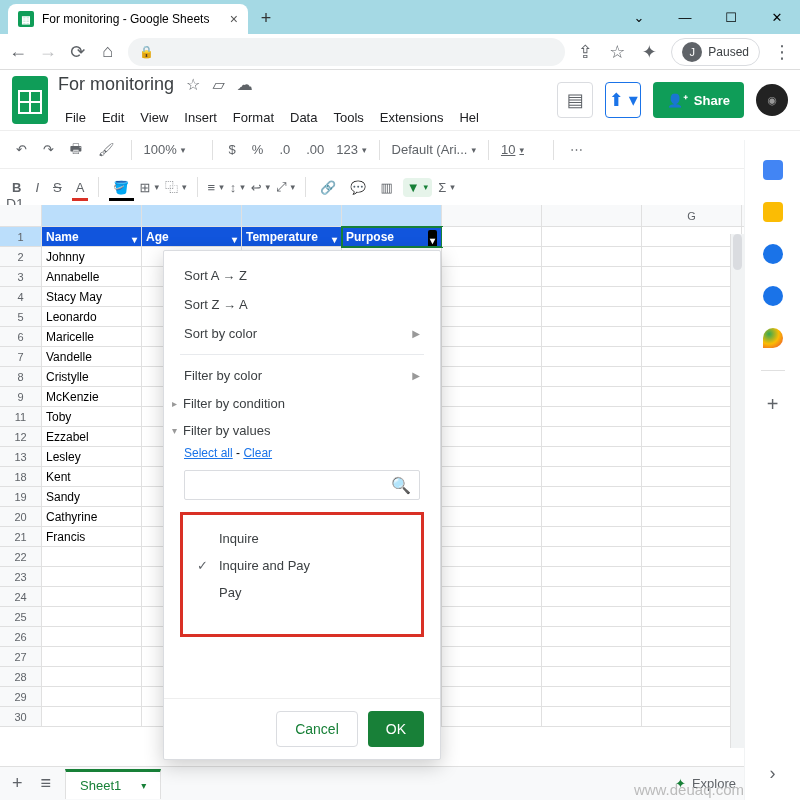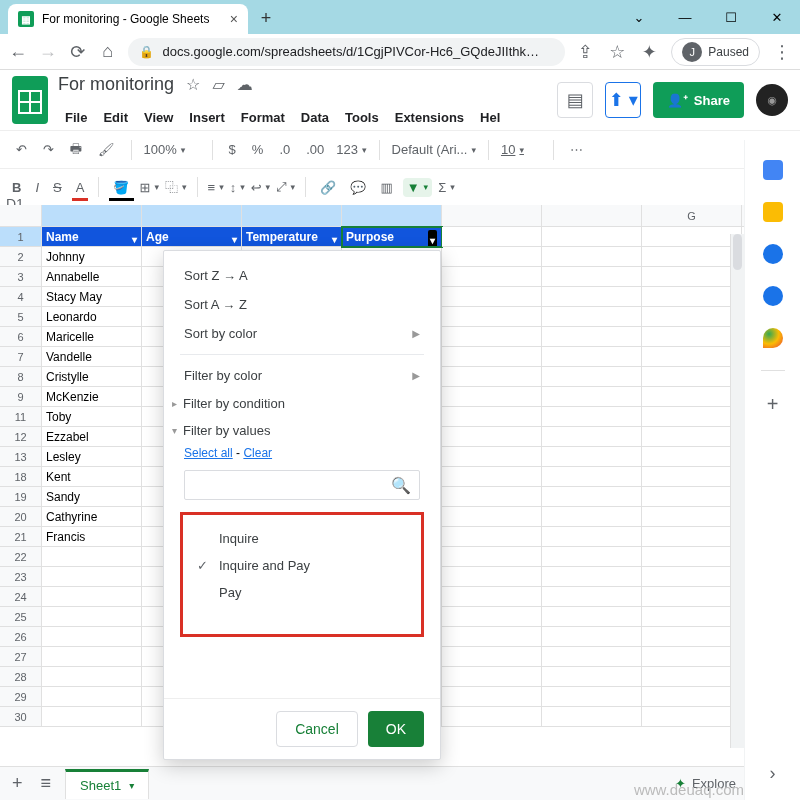--- a/index.html
+++ b/index.html
@@ -30,21 +30,21 @@
     linear-gradient(#fff,#fff) 0 50%/100% 2px no-repeat,
     linear-gradient(#fff,#fff) 0 100%/100% 2px no-repeat,
     linear-gradient(#fff,#fff) 0 0/2px 100% no-repeat,
     linear-gradient(#fff,#fff) 50% 0/2px 100% no-repeat,
     linear-gradient(#fff,#fff) 100% 0/2px 100% no-repeat; }
   .doc-titles { display: flex; flex-direction: column; gap: 13px; }
   .doc-title-row { display: flex; align-items: center; gap: 12px; }
   .doc-title { font-size: 18px; color: #3c4043; }
   .title-icon { color: #5f6368; font-size: 16px; }
   .menu-bar { display: flex; gap: 2px; font-size: 13px; color: #202124; }
-  .menu-item { padding: 2px 7px; border-radius: 4px; font-weight: bold; }
+  .menu-item { padding: 2px 7px; border-radius: 4px; }
   .header-right { margin-left: auto; display: flex; align-items: center; gap: 12px; }
   .hdr-icon-btn { width: 36px; height: 36px; border: 1px solid #dadce0; border-radius: 4px; display: flex; align-items: center; justify-content: center; font-size: 18px; color: #5f6368; }
   .hdr-icon-btn.primary { border-color: #1a73e8; color: #1a73e8; }
   .share-btn { background: #0f9d58; color: #fff; border-radius: 4px; height: 36px; padding: 0 14px; display: flex; align-items: center; gap: 6px; font-size: 13px; font-weight: 600; }
   .avatar { width: 32px; height: 32px; border-radius: 50%; background: #222; display: flex; align-items: center; justify-content: center; color: #999; font-size: 11px; }
   
   
   .toolbar { height: 38px; border-top: 1px solid #eee; display: flex; align-items: center; padding: 0 12px; gap: 8px; font-size: 13px; color: #5f6368; }
   .tb-sep { width: 1px; height: 20px; background: #e0e0e0; margin: 0 4px; }
   .tb-btn { padding: 4px; border-radius: 2px; display: flex; align-items: center; }
@@ -105,21 +105,21 @@
   .side-panel { position: absolute; right: 0; top: 140px; bottom: 0; width: 56px; border-left: 1px solid #f1f3f4; background: #fff; display: flex; flex-direction: column; align-items: center; gap: 22px; padding-top: 20px; }
   .sp-icon { width: 20px; height: 20px; border-radius: 4px; }
   .sp-cal { background: #4285f4; } .sp-keep { background: #fbbc04; } .sp-tasks { background: #1a73e8; border-radius: 50%; } .sp-contacts { background: #1a73e8; border-radius: 50%; } .sp-maps { background: radial-gradient(circle at 30% 30%,#34a853,#fbbc04,#ea4335); border-radius: 50% 50% 50% 0; }
   .sp-sep { width: 24px; height: 1px; background: #e0e0e0; }
   .sp-plus { font-size: 20px; color: #5f6368; }
   .sp-chevron { margin-top: auto; margin-bottom: 16px; font-size: 18px; color: #5f6368; }
   
   
   .sheet-tabs { position: absolute; left: 0; right: 56px; bottom: 0; height: 34px; background: #f8f9fa; border-top: 1px solid #e0e0e0; display: flex; align-items: center; padding: 0 8px; gap: 10px; font-size: 13px; }
   .st-btn { color: #5f6368; font-size: 18px; padding: 0 4px; }
-  .sheet-tab { background: #fff; border: 1px solid #e0e0e0; border-bottom: none; height: 30px; padding: 0 14px; display: flex; align-items: center; gap: 8px; color: #188038; font-weight: 500; border-top: 3px solid #188038; }
+  .sheet-tab { background: #fff; border: 1px solid #e0e0e0; border-bottom: none; height: 30px; padding: 0 14px; display: flex; align-items: center; gap: 20px; color: #188038; font-weight: 500; border-top: 3px solid #188038; }
   .explore { margin-left: auto; display: flex; align-items: center; gap: 6px; color: #5f6368; }
   .explore-star { color: #188038; }
   
   .watermark { position: absolute; right: 56px; bottom: 2px; font-size: 15px; color: #bbb; }
   
   .scroll-right { position: absolute; right: 56px; top: 234px; width: 14px; bottom: 52px; background: #f1f3f4; border-left: 1px solid #e0e0e0; }
   .scroll-thumb { position: absolute; top: 0; left: 2px; right: 2px; height: 36px; background: #dadce0; border-radius: 6px; }
 </style>
 </head>
 <body>
@@ -139,21 +139,20 @@
   </div>
 </div>
 
 <div class="addr-bar">
   <div class="nav-icon">←</div>
   <div class="nav-icon" style="opacity:.4">→</div>
   <div class="nav-icon">⟳</div>
   <div class="nav-icon">⌂</div>
   <div class="url-pill">
     <span class="url-lock">🔒</span>
-    <span>docs.google.com/spreadsheets/d/1CgjPIVCor-Hc6_GQdeJIIthk…</span>
   </div>
   <div class="addr-right">
     <div class="nav-icon">⇪</div>
     <div class="nav-icon">☆</div>
     <div class="nav-icon">✦</div>
     <div class="paused-pill">
       <div class="paused-avatar">J</div>
       <span>Paused</span>
     </div>
     <div class="nav-icon">⋮</div>
@@ -509,24 +508,24 @@
       </div>
   </div>
 </div>
 
 <div class="scroll-right">
     <div class="scroll-thumb"></div>
   </div>
 
 <div class="filter-popup">
   <div class="fp-item">
+      <span>Sort A → Z</span>
+    </div>
+  <div class="fp-item">
       <span>Sort Z → A</span>
-    </div>
-  <div class="fp-item">
-      <span>Sort A → Z</span>
     </div>
   <div class="fp-item">
       <span>Sort by color</span>
       <span class="arrow">▶</span>
     </div>
   <div class="fp-sep"></div>
   <div class="fp-item">
       <span>Filter by color</span>
       <span class="arrow">▶</span>
     </div>

